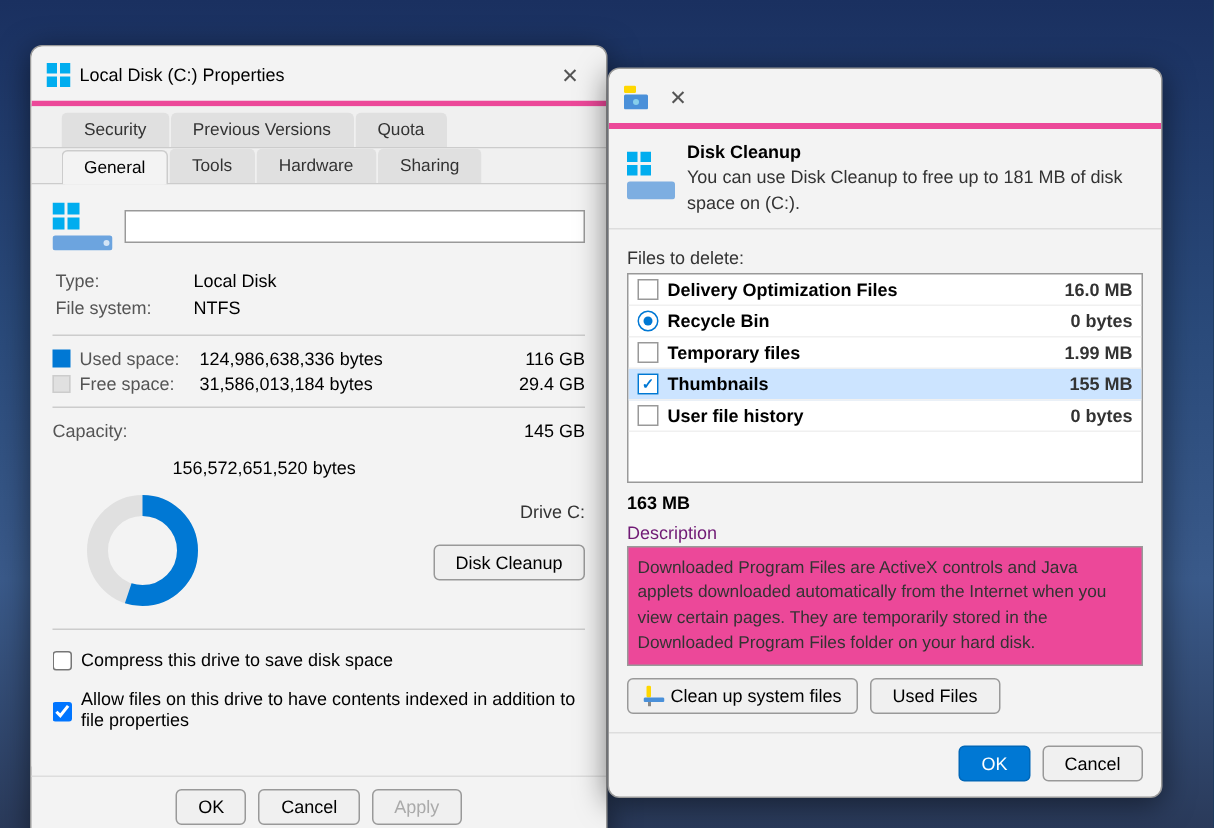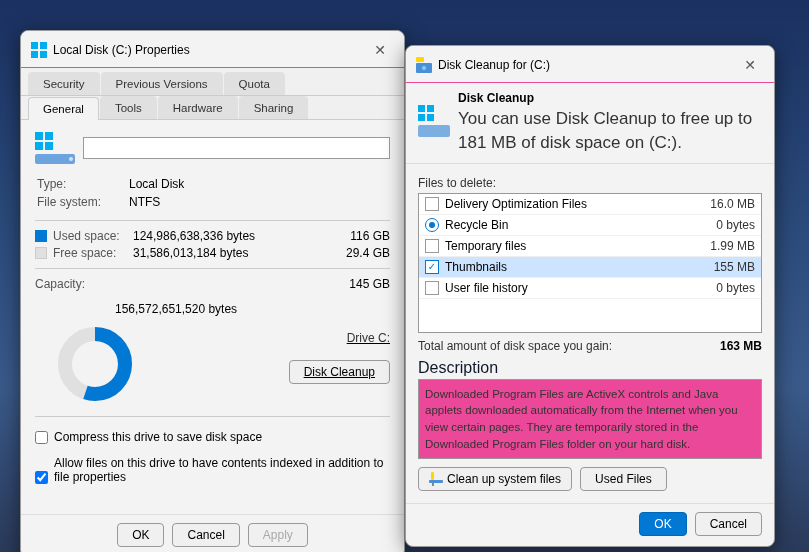--- a/index.html
+++ b/index.html
@@ -28,21 +28,21 @@
       border-radius: 8px;
       box-shadow: 0 4px 20px rgba(0,0,0,0.5);
     }
 
     .title-bar {
       display: flex;
       align-items: center;
       padding: 8px 10px 6px;
       background: #f3f3f3;
       border-radius: 8px 8px 0 0;
-      border-bottom: 1px solid #ec4899;
+      border-bottom: 4px solid #ec4899;
     }
 
     .title-bar-icon {
       width: 16px;
       height: 16px;
       margin-right: 6px;
       flex-shrink: 0;
     }
 
     .title-text {
@@ -68,21 +68,21 @@
       left: 20px;
       top: 30px;
       width: 385px;
     }
 
     .tab-strip {
       display: flex;
       flex-wrap: wrap;
       background: #f0f0f0;
       border-bottom: 1px solid #ccc;
-      padding: 4px 7px 0;
+      padding: 4px 20px 0;
       gap: 1px;
     }
 
     .tab {
       padding: 5px 14px;
       font-size: 11.5px;
       cursor: pointer;
       border: 1px solid transparent;
       border-bottom: none;
       background: #e0e0e0;
@@ -192,21 +192,21 @@
       color: #000;
     }
     .btn-primary {
       background: #0078d4;
       color: white;
       border-color: #0067b8;
     }
 
     .checkbox-row {
       display: flex;
-      align-items: flex-end;
+      align-items: center;
       margin: 12px 0;
       font-size: 12px;
     }
     .checkbox-row input[type=checkbox] {
       margin-right: 6px;
       margin-top: 2px;
       flex-shrink: 0;
     }
 
     .bottom-btns {
@@ -228,21 +228,21 @@
     .cleanup-header {
       background: #f3f3f3;
       padding: 8px 12px;
       border-bottom: 1px solid #ddd;
       display: flex;
       align-items: center;
       gap: 8px;
     }
 
     .cleanup-desc {
-      font-size: 17px;
+      font-size: 12px;
       color: #333;
       flex: 1;
       line-height: 1.4;
     }
 
     .section-label {
       font-size: 12px;
       color: #333;
       margin: 6px 0 3px;
     }
@@ -254,20 +254,21 @@
       overflow-y: auto;
       margin-bottom: 6px;
     }
 
     .file-item {
       display: flex;
       align-items: flex-end;
       padding: 3px 6px;
       border-bottom: 1px solid #f0f0f0;
       font-size: 12px;
+      font-weight: bold;
     }
     .file-item.selected { background: #cce4ff; }
 
     .file-check {
       width: 14px;
       height: 14px;
       border: 1px solid #999;
       background: white;
       margin-right: 6px;
       flex-shrink: 0;
@@ -305,22 +306,22 @@
     .desc-box {
       border: 1px solid #999;
       background: #ec4899;
       padding: 6px;
       min-height: 70px;
       font-size: 11.5px;
       color: #333;
       line-height: 1.45;
     }
     .desc-box-label {
-      font-size: 16px;
-      color: #0f172a;
+      font-size: 12px;
+      color: #701a75;
       margin: 4px 0 2px;
     }
 
     .cleanup-action-row {
       display: flex;
       gap: 8px;
       margin-top: 8px;
       margin-bottom: 6px;
     }
 
@@ -437,21 +438,21 @@
     </div>
 
     <div class="disk-visual-row">
       <div class="donut-chart">
         <svg width="80" height="80" viewBox="0 0 80 80">
           <circle cx="40" cy="40" r="30" fill="none" stroke="#e0e0e0" stroke-width="14"></circle>
           <circle cx="40" cy="40" r="30" fill="none" stroke="#0078d4" stroke-width="14" stroke-dasharray="150.8 188.5" stroke-dashoffset="47" transform="rotate(-90 40 40)"></circle>
         </svg>
       </div>
       <div style="flex:1;"></div>
-      <div class="drive-cleanup-row" style="flex-direction:column; align-items:flex-end; gap:15px;text-decoration:underline;">
+      <div class="drive-cleanup-row" style="flex-direction:column; align-items:flex-end; gap:15px;">
         <span class="drive-label-text">Drive C:</span>
         <button class="btn">Disk Cleanup</button>
       </div>
     </div>
 
     <hr class="divider">
 
     <div class="checkbox-row">
       <input type="checkbox" style="">
       <span>Compress this drive to save disk space</span>
@@ -472,21 +473,20 @@
 <div class="window cleanup-window">
 
   <div class="title-bar">
     <div class="title-bar-icon">
       <svg width="16" height="16" viewBox="0 0 16 16">
         <rect x="0" y="0" width="8" height="5" fill="#ffd700" rx="1"></rect>
         <rect x="0" y="6" width="16" height="10" fill="#4a90d9" rx="1"></rect>
         <circle cx="8" cy="11" r="2" fill="#87ceeb"></circle>
       </svg>
     </div>
-    <span class="title-text">Disk Cleanup for  (C:)</span>
     <div class="close-btn">✕</div>
   </div>
 
   <div class="cleanup-header">
     <div>
       <svg width="32" height="32" viewBox="0 0 32 32">
         <rect x="0" y="0" width="7" height="7" fill="#00adef"></rect>
         <rect x="9" y="0" width="7" height="7" fill="#00adef"></rect>
         <rect x="0" y="9" width="7" height="7" fill="#00adef"></rect>
         <rect x="9" y="9" width="7" height="7" fill="#00adef"></rect>
@@ -529,21 +529,20 @@
       </div>
 
       <div class="file-item">
         <div class="file-check"></div>
         <span class="file-name">User file history</span>
         <span class="file-size">0 bytes</span>
       </div>
     </div>
 
     <div class="total-row">
-      <span class="total-label">Total amount of disk space you gain:</span>
       <span class="total-value">163 MB</span>
     </div>
 
     <div class="desc-box-label">Description</div>
     <div class="desc-box">
       <span>Downloaded Program Files are ActiveX controls and Java applets downloaded automatically from the Internet when you view certain pages. They are temporarily stored in the Downloaded Program Files folder on your hard disk.</span>
     </div>
 
     <div class="cleanup-action-row">
       <button class="system-files-btn">

